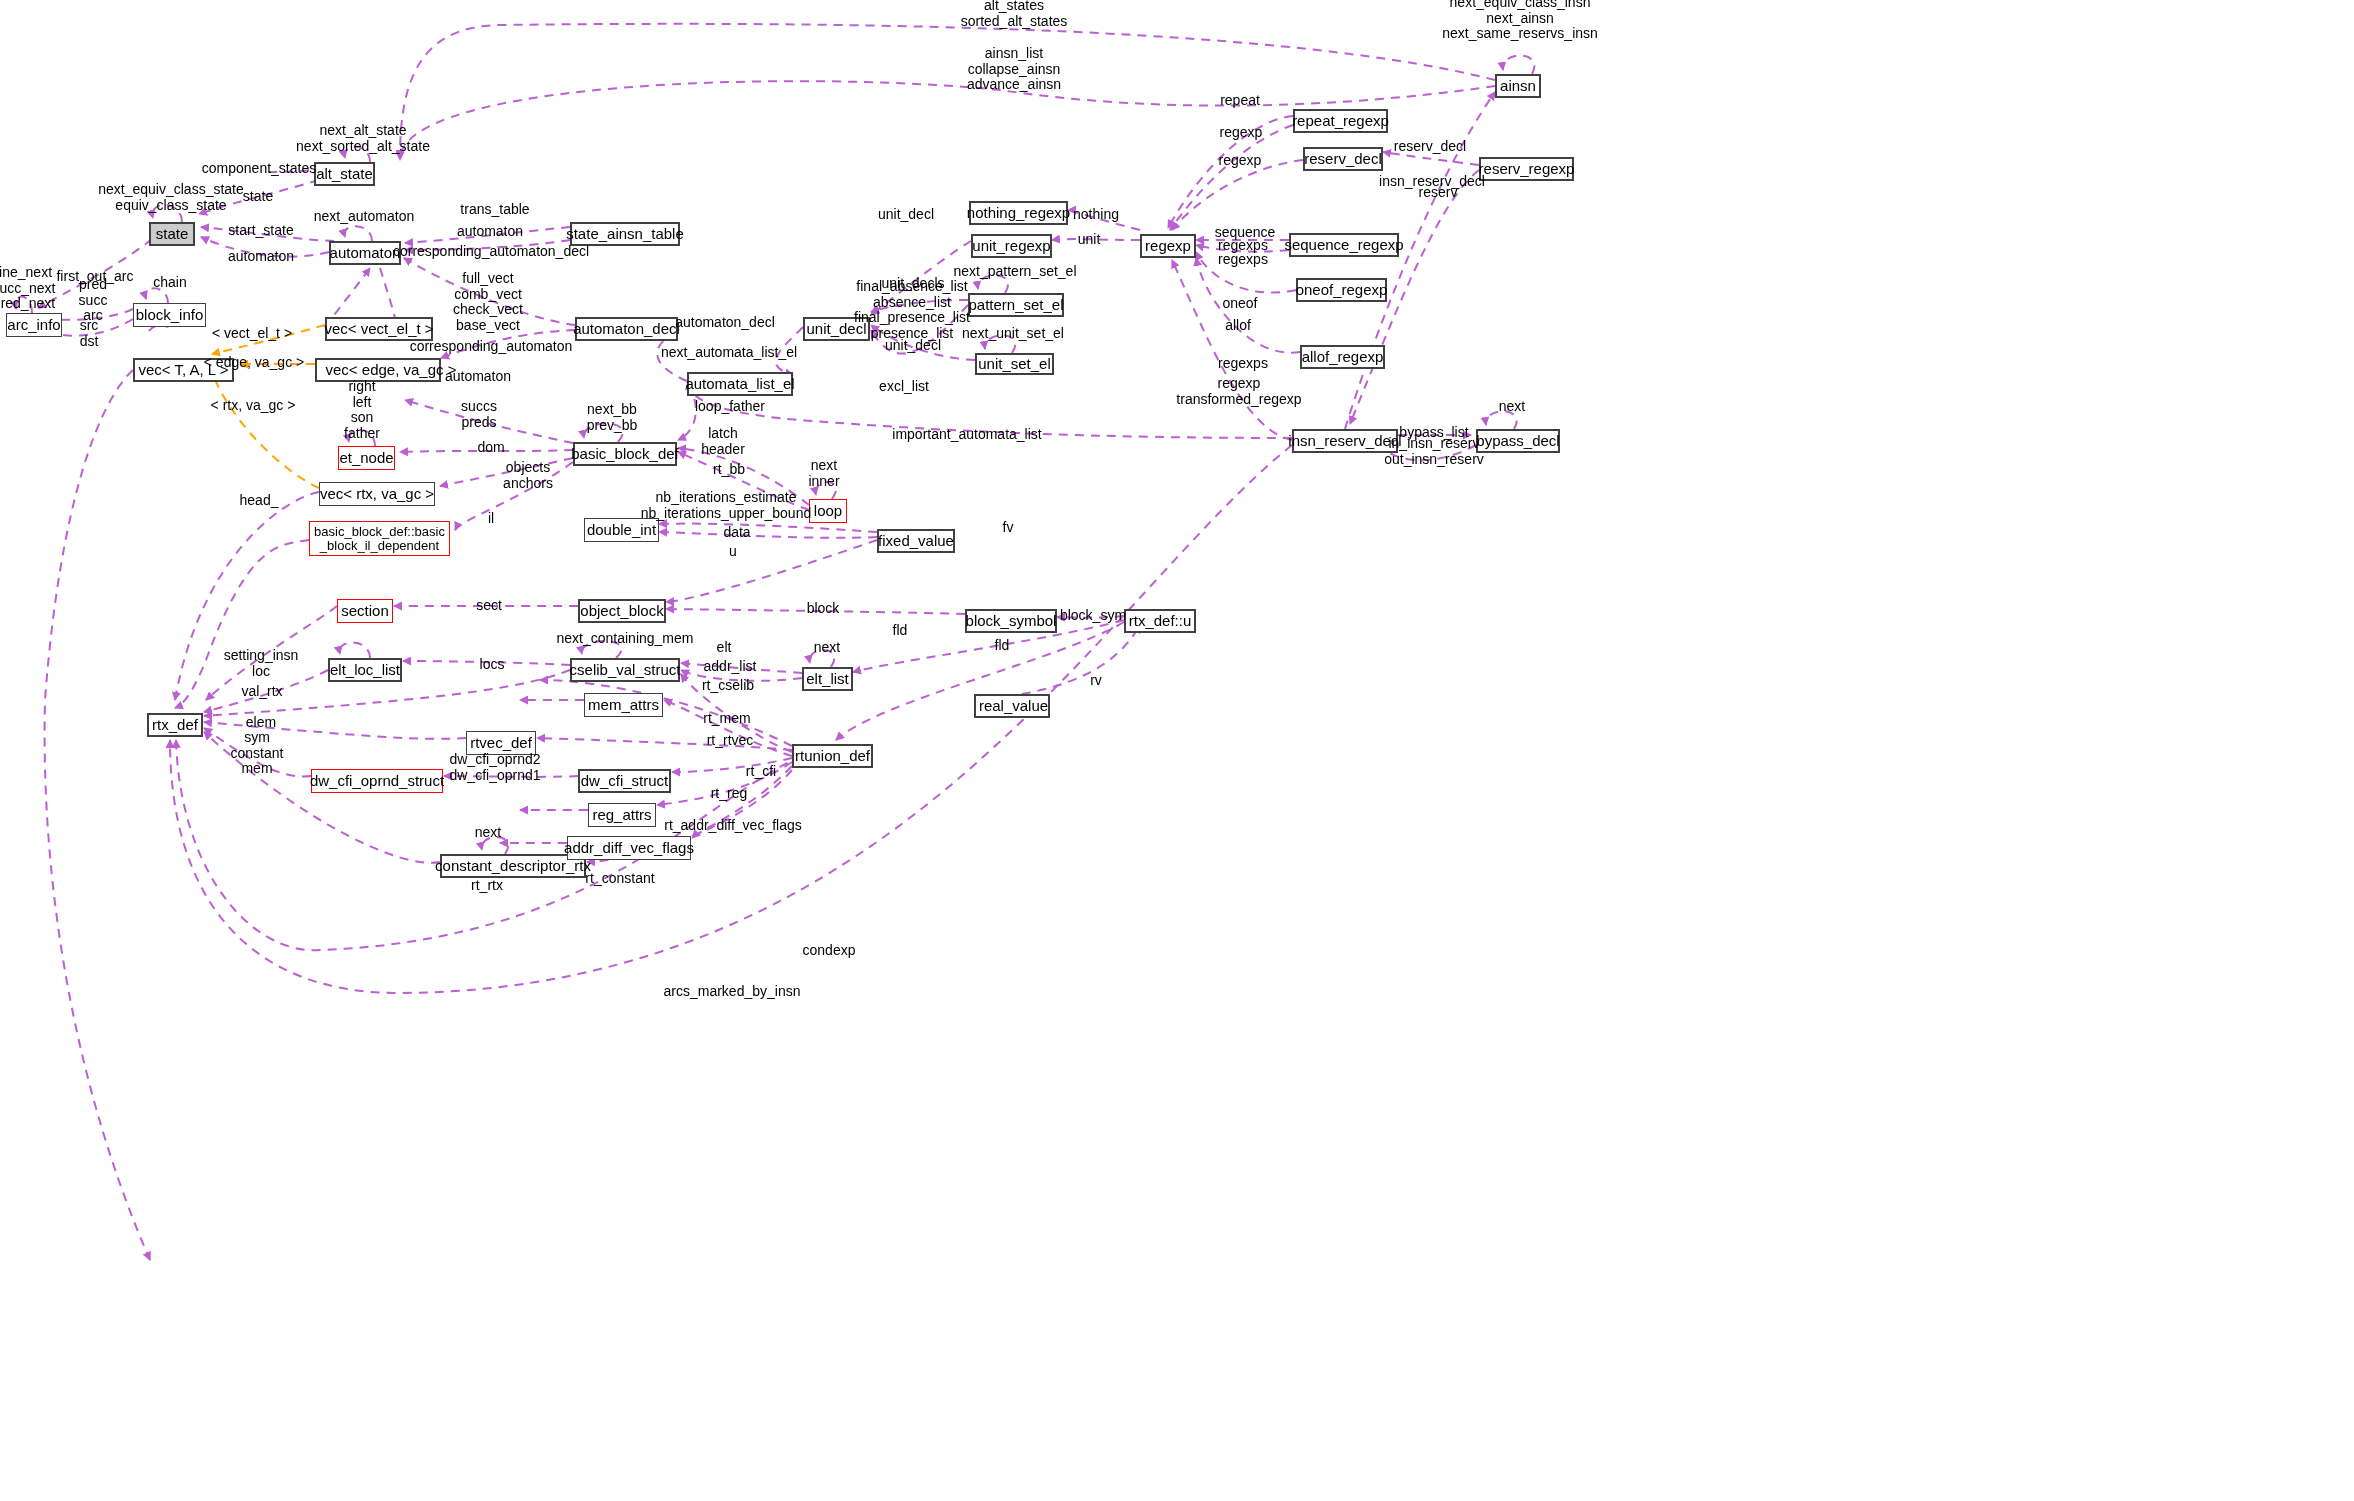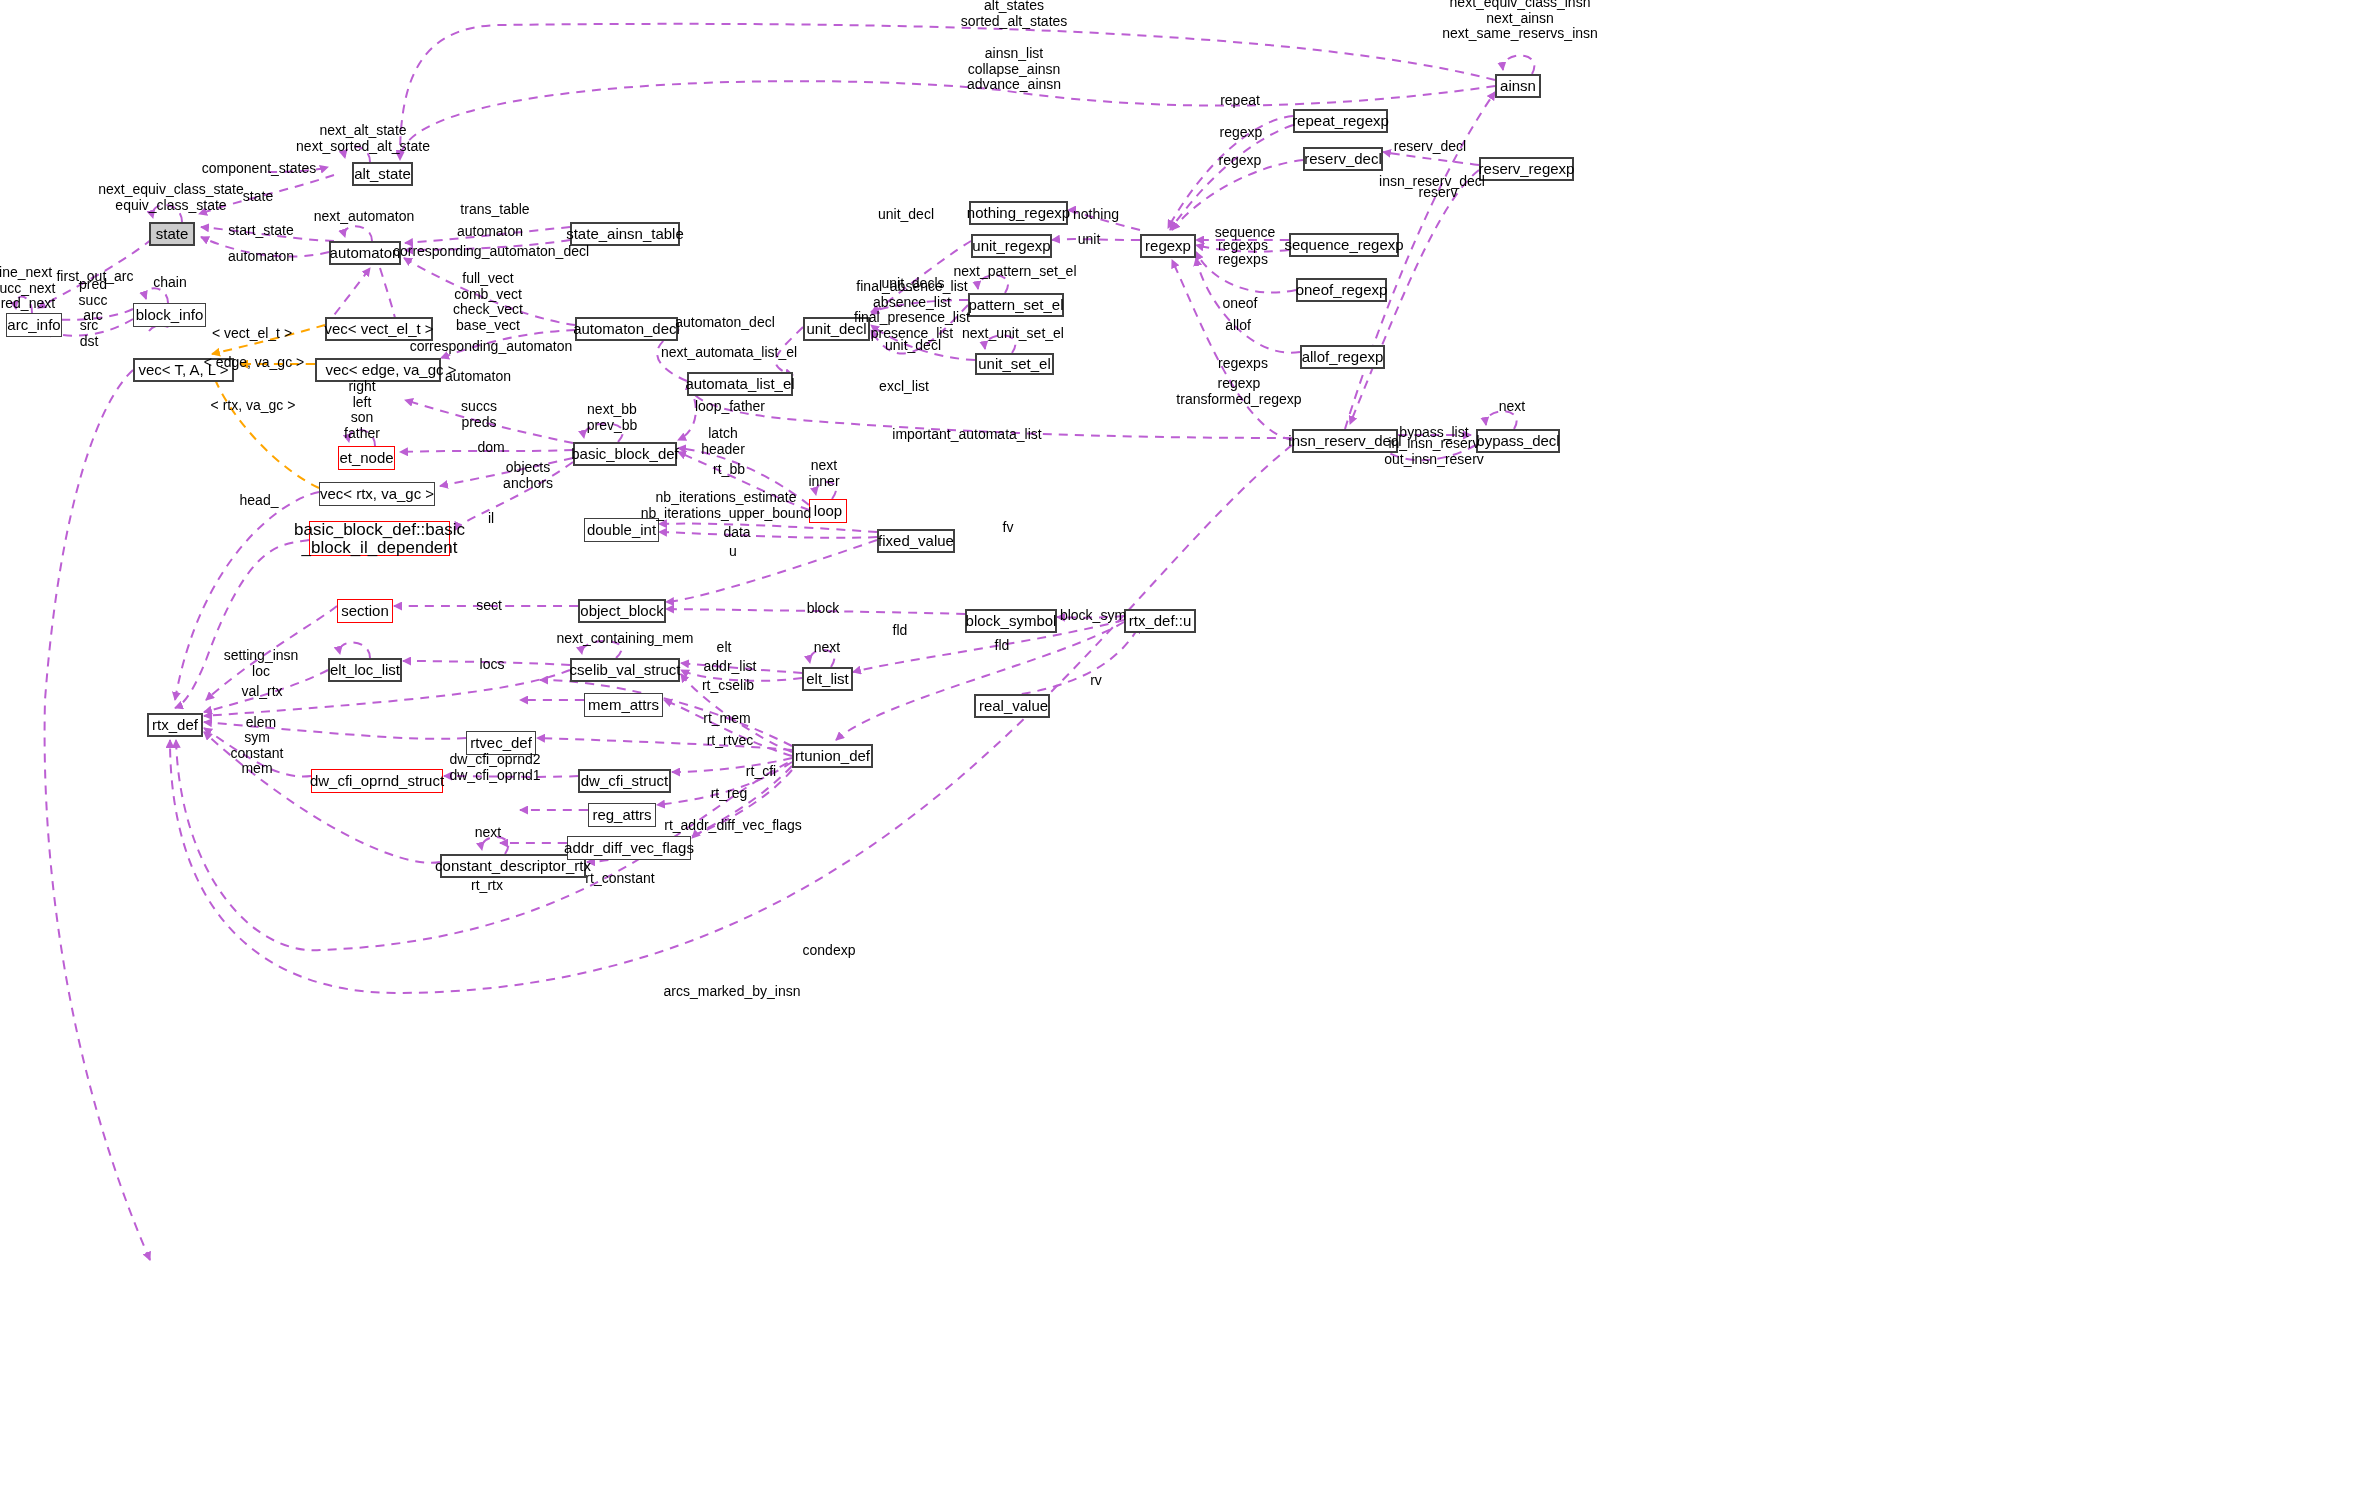--- a/index.html
+++ b/index.html
@@ -165,28 +165,28 @@
     <g fill="none" stroke="#ffa500" stroke-width="2" stroke-dasharray="9,7" marker-end="url(#aho)">
       <path d="M325,325 C290,335 250,345 212,354"></path>
       <path d="M315,364 C280,364 250,364 240,364"></path>
       <path d="M319,488 C280,470 230,420 212,372"></path>
     </g>
   </svg>
 
   <div class="node cur thick" style="left:149px;top:222px;width:46px;height:24px;">state</div>
   <div class="node" style="left:6px;top:313px;width:56px;height:24px;">arc_info</div>
   <div class="node" style="left:133px;top:303px;width:73px;height:24px;">block_info</div>
-  <div class="node thick" style="left:352px;top:162px;width:61px;height:24px;">alt_state</div>
+  <div class="node thick" style="left:314px;top:162px;width:61px;height:24px;">alt_state</div>
   <div class="node thick" style="left:329px;top:241px;width:72px;height:24px;">automaton</div>
   <div class="node thick" style="left:325px;top:317px;width:108px;height:24px;">vec&lt; vect_el_t &gt;</div>
   <div class="node thick" style="left:133px;top:358px;width:101px;height:24px;">vec&lt; T, A, L &gt;</div>
   <div class="node thick" style="left:315px;top:358px;width:126px;height:24px;padding-left:32px;">vec&lt; edge, va_gc &gt;</div>
   <div class="node red" style="left:338px;top:446px;width:57px;height:24px;">et_node</div>
   <div class="node" style="left:319px;top:482px;width:116px;height:24px;">vec&lt; rtx, va_gc &gt;</div>
-  <div class="node red" style="left:309px;top:521px;width:141px;height:35px;font-size:17px;">basic_block_def::basic
+  <div class="node red" style="left:309px;top:521px;width:141px;height:35px;font-size:13px;">basic_block_def::basic
 _block_il_dependent</div>
   <div class="node red" style="left:337px;top:599px;width:56px;height:24px;">section</div>
   <div class="node thick" style="left:328px;top:658px;width:74px;height:24px;">elt_loc_list</div>
   <div class="node thick" style="left:147px;top:713px;width:56px;height:24px;">rtx_def</div>
   <div class="node" style="left:466px;top:731px;width:70px;height:24px;">rtvec_def</div>
   <div class="node red" style="left:311px;top:769px;width:132px;height:24px;">dw_cfi_oprnd_struct</div>
   <div class="node" style="left:588px;top:803px;width:68px;height:24px;">reg_attrs</div>
   <div class="node thick" style="left:440px;top:854px;width:146px;height:24px;">constant_descriptor_rtx</div>
   <div class="node" style="left:567px;top:836px;width:124px;height:24px;">addr_diff_vec_flags</div>
   <div class="node thick" style="left:578px;top:769px;width:93px;height:24px;">dw_cfi_struct</div>

